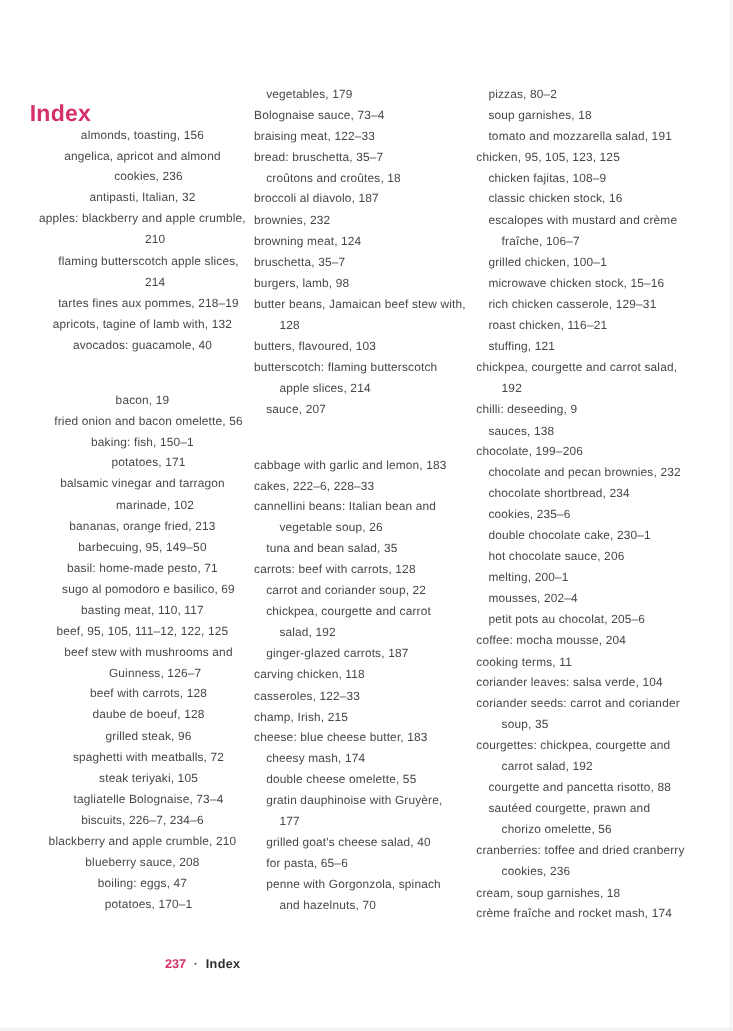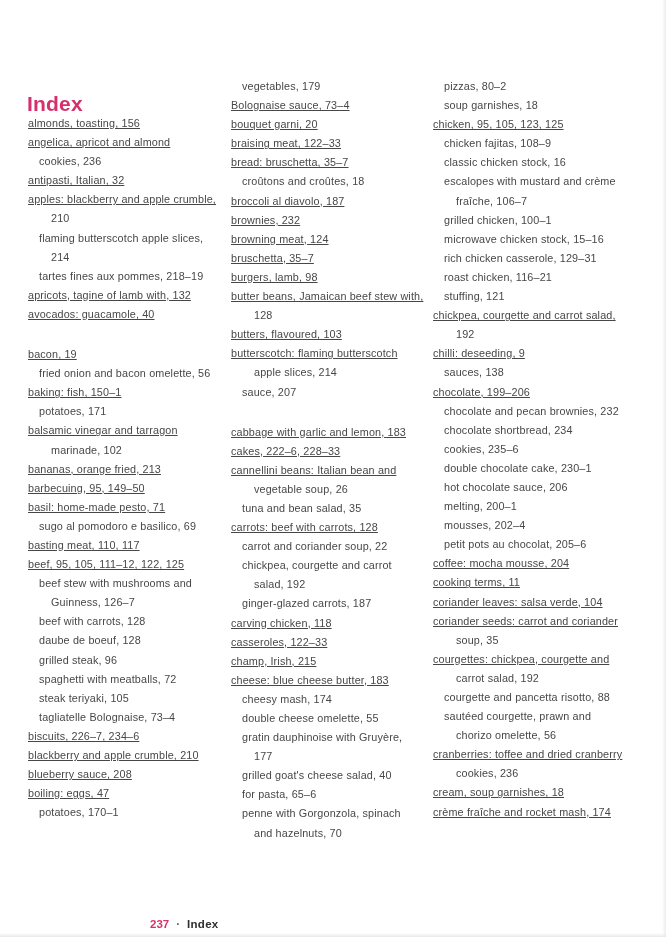--- a/index.html
+++ b/index.html
@@ -22,32 +22,32 @@
     color: var(--accent, #d5306c);
   }
   .col {
     position: absolute;
     font-size: 10.8px;
     line-height: 19.1px;
     font-weight: 400;
     letter-spacing: 0.15px;
     color: #474747;
   }
-  .col-1 { left: 28px;  top: 114px; width: 203px; }
+  .col-1 { left: 28px;  top: 114px; width: 203px; text-align: center; }
   .col-2 { left: 231px; top: 77px;  width: 202px; }
   .col-3 { left: 433px; top: 77px;  width: 230px; }
   .line { white-space: nowrap; }
-  .indent-0 { padding-left: 0; text-decoration: underline; }
+  .indent-0 { padding-left: 0; }
   .indent-1 { padding-left: 11px; }
   .indent-2 { padding-left: 23px; }
-  .gap { margin-top: 21px; }
+  .gap { margin-top: 31px; }
   .footer {
     position: absolute;
     left: 150px;
-    top: 918px;
+    top: 871px;
     font-size: 11.5px;
     display: flex;
     align-items: center;
   }
   .footer .num { color: var(--accent, #d5306c); font-weight: 700; }
   .footer .sep { color: #5a5a5a; margin: 0 7px; font-weight: 700; }
   .footer .sec { color: #2e2e2e; font-weight: 700; letter-spacing: 0.3px; }
   .edge-right {
     position: absolute; right: 0; top: 0; width: 4px; height: 100%;
     background: linear-gradient(to left, #ededed, rgba(255,255,255,0));
@@ -97,21 +97,20 @@
       <div class="line indent-1">tagliatelle Bolognaise, 73–4</div>
       <div class="line indent-0">biscuits, 226–7, 234–6</div>
       <div class="line indent-0">blackberry and apple crumble, 210</div>
       <div class="line indent-0">blueberry sauce, 208</div>
       <div class="line indent-0">boiling: eggs, 47</div>
       <div class="line indent-1">potatoes, 170–1</div>
     </div>
   <div class="col col-2">
       <div class="line indent-1">vegetables, 179</div>
       <div class="line indent-0">Bolognaise sauce, 73–4</div>
-      <div class="line indent-0">bouquet garni, 20</div>
       <div class="line indent-0">braising meat, 122–33</div>
       <div class="line indent-0">bread: bruschetta, 35–7</div>
       <div class="line indent-1">croûtons and croûtes, 18</div>
       <div class="line indent-0">broccoli al diavolo, 187</div>
       <div class="line indent-0">brownies, 232</div>
       <div class="line indent-0">browning meat, 124</div>
       <div class="line indent-0">bruschetta, 35–7</div>
       <div class="line indent-0">burgers, lamb, 98</div>
       <div class="line indent-0">butter beans, Jamaican beef stew with,</div>
       <div class="line indent-2">128</div>
@@ -138,20 +137,21 @@
       <div class="line indent-1">gratin dauphinoise with Gruyère,</div>
       <div class="line indent-2">177</div>
       <div class="line indent-1">grilled goat's cheese salad, 40</div>
       <div class="line indent-1">for pasta, 65–6</div>
       <div class="line indent-1">penne with Gorgonzola, spinach</div>
       <div class="line indent-2">and hazelnuts, 70</div>
     </div>
   <div class="col col-3">
       <div class="line indent-1">pizzas, 80–2</div>
       <div class="line indent-1">soup garnishes, 18</div>
+      <div class="line indent-1">tomato and mozzarella salad, 191</div>
       <div class="line indent-0">chicken, 95, 105, 123, 125</div>
       <div class="line indent-1">chicken fajitas, 108–9</div>
       <div class="line indent-1">classic chicken stock, 16</div>
       <div class="line indent-1">escalopes with mustard and crème</div>
       <div class="line indent-2">fraîche, 106–7</div>
       <div class="line indent-1">grilled chicken, 100–1</div>
       <div class="line indent-1">microwave chicken stock, 15–16</div>
       <div class="line indent-1">rich chicken casserole, 129–31</div>
       <div class="line indent-1">roast chicken, 116–21</div>
       <div class="line indent-1">stuffing, 121</div>

